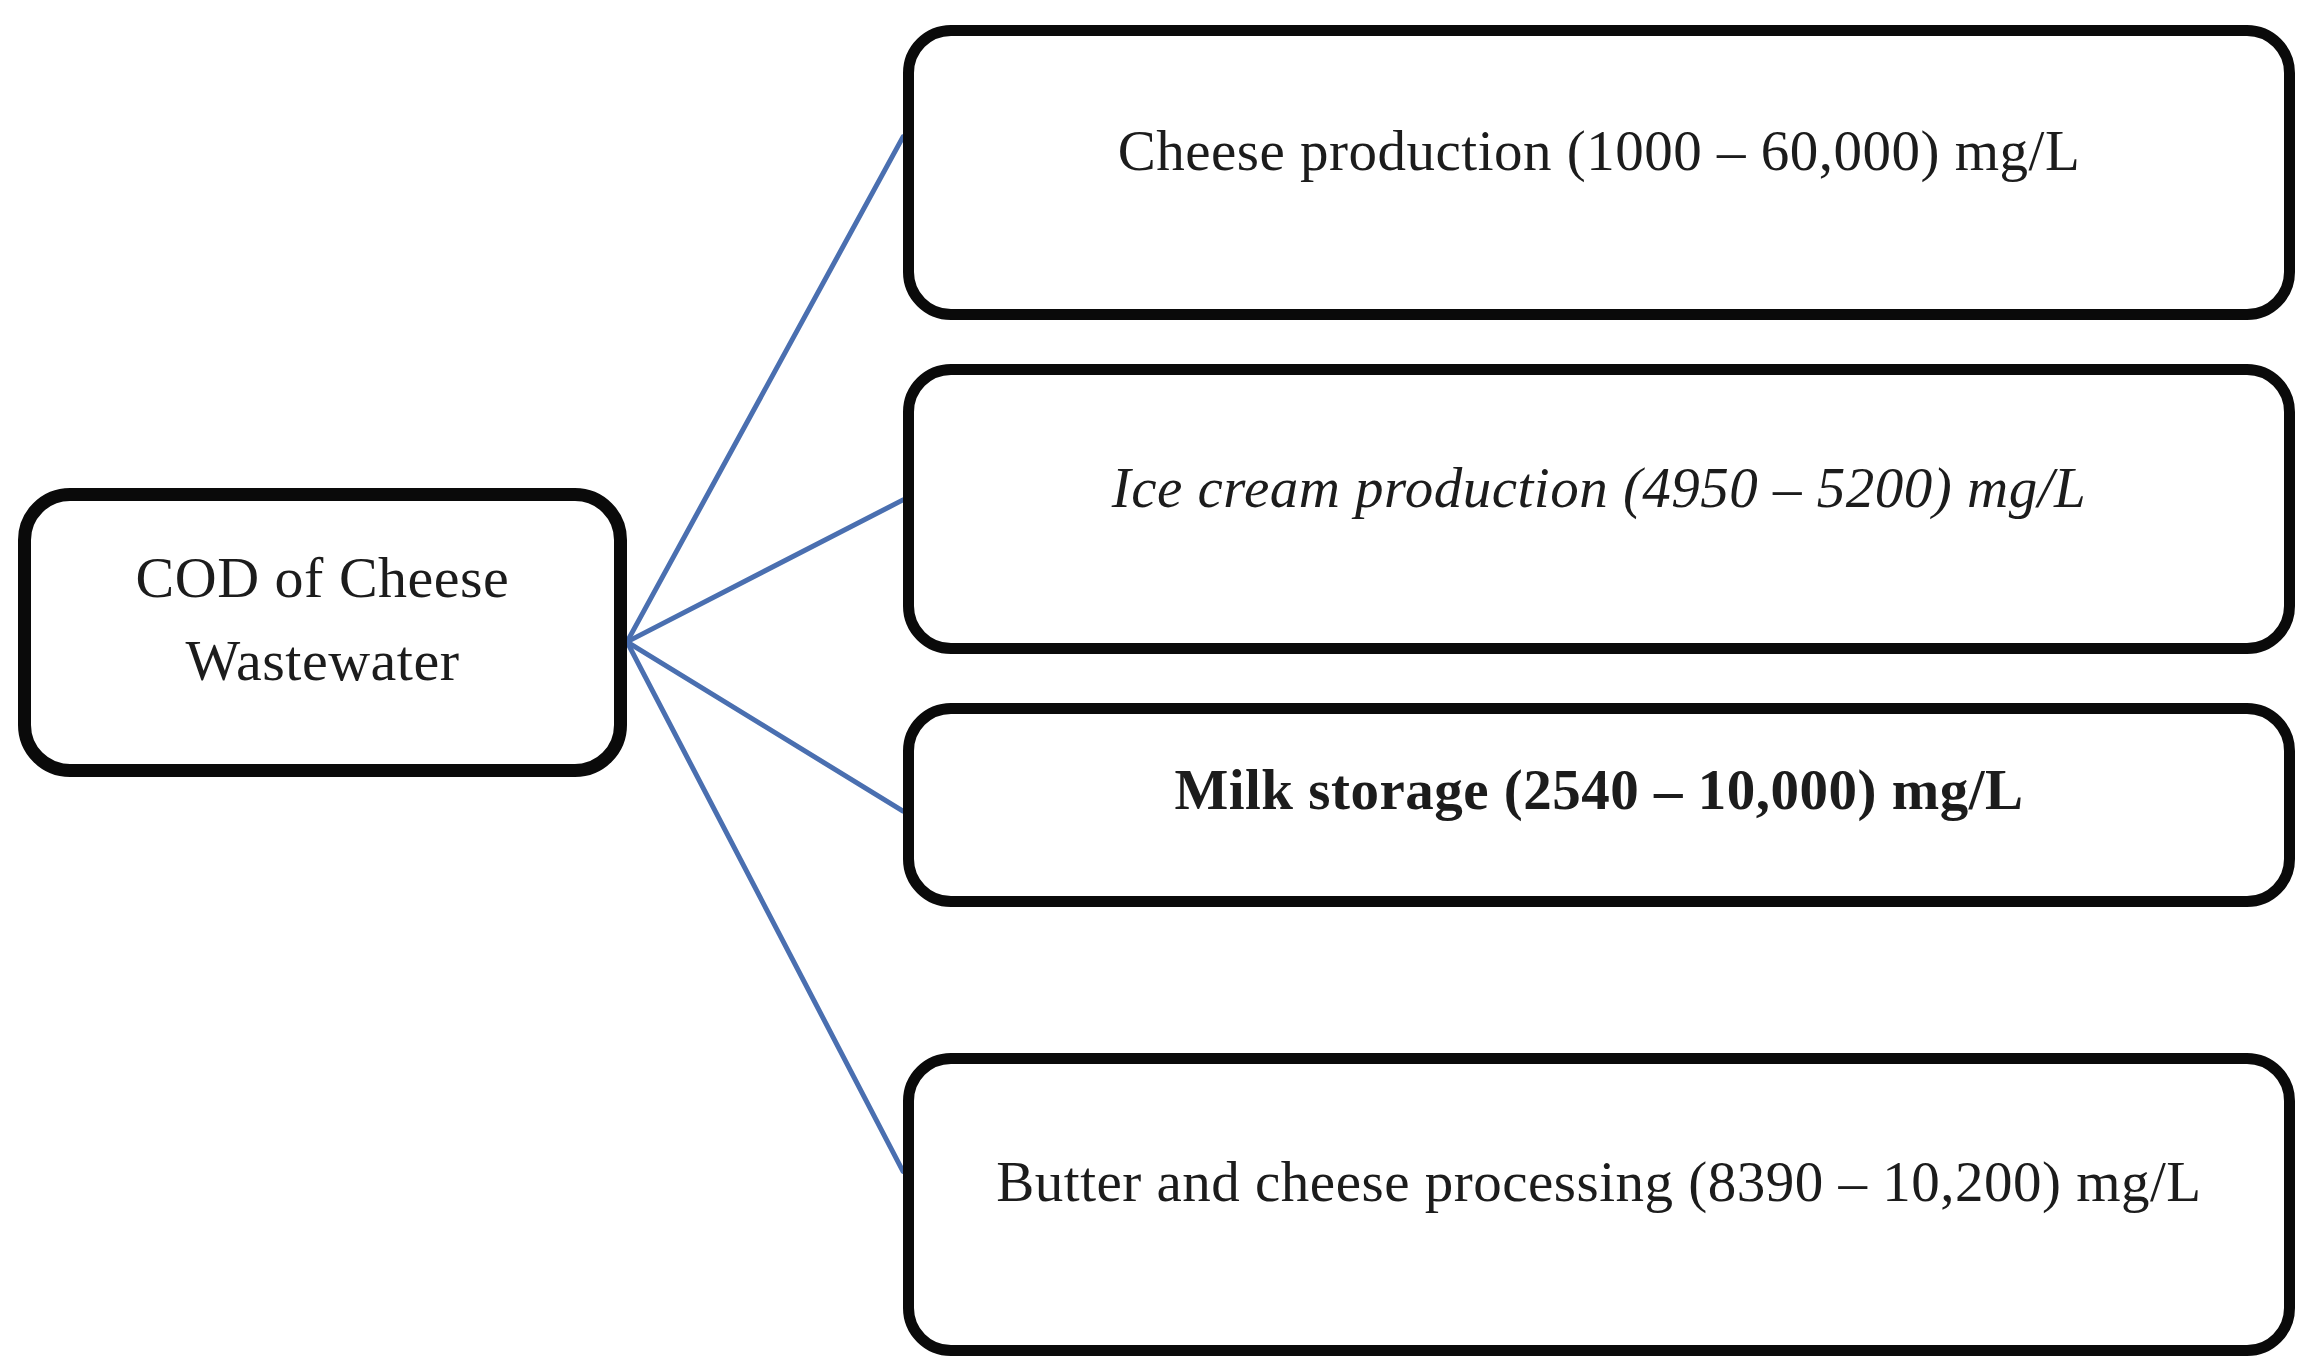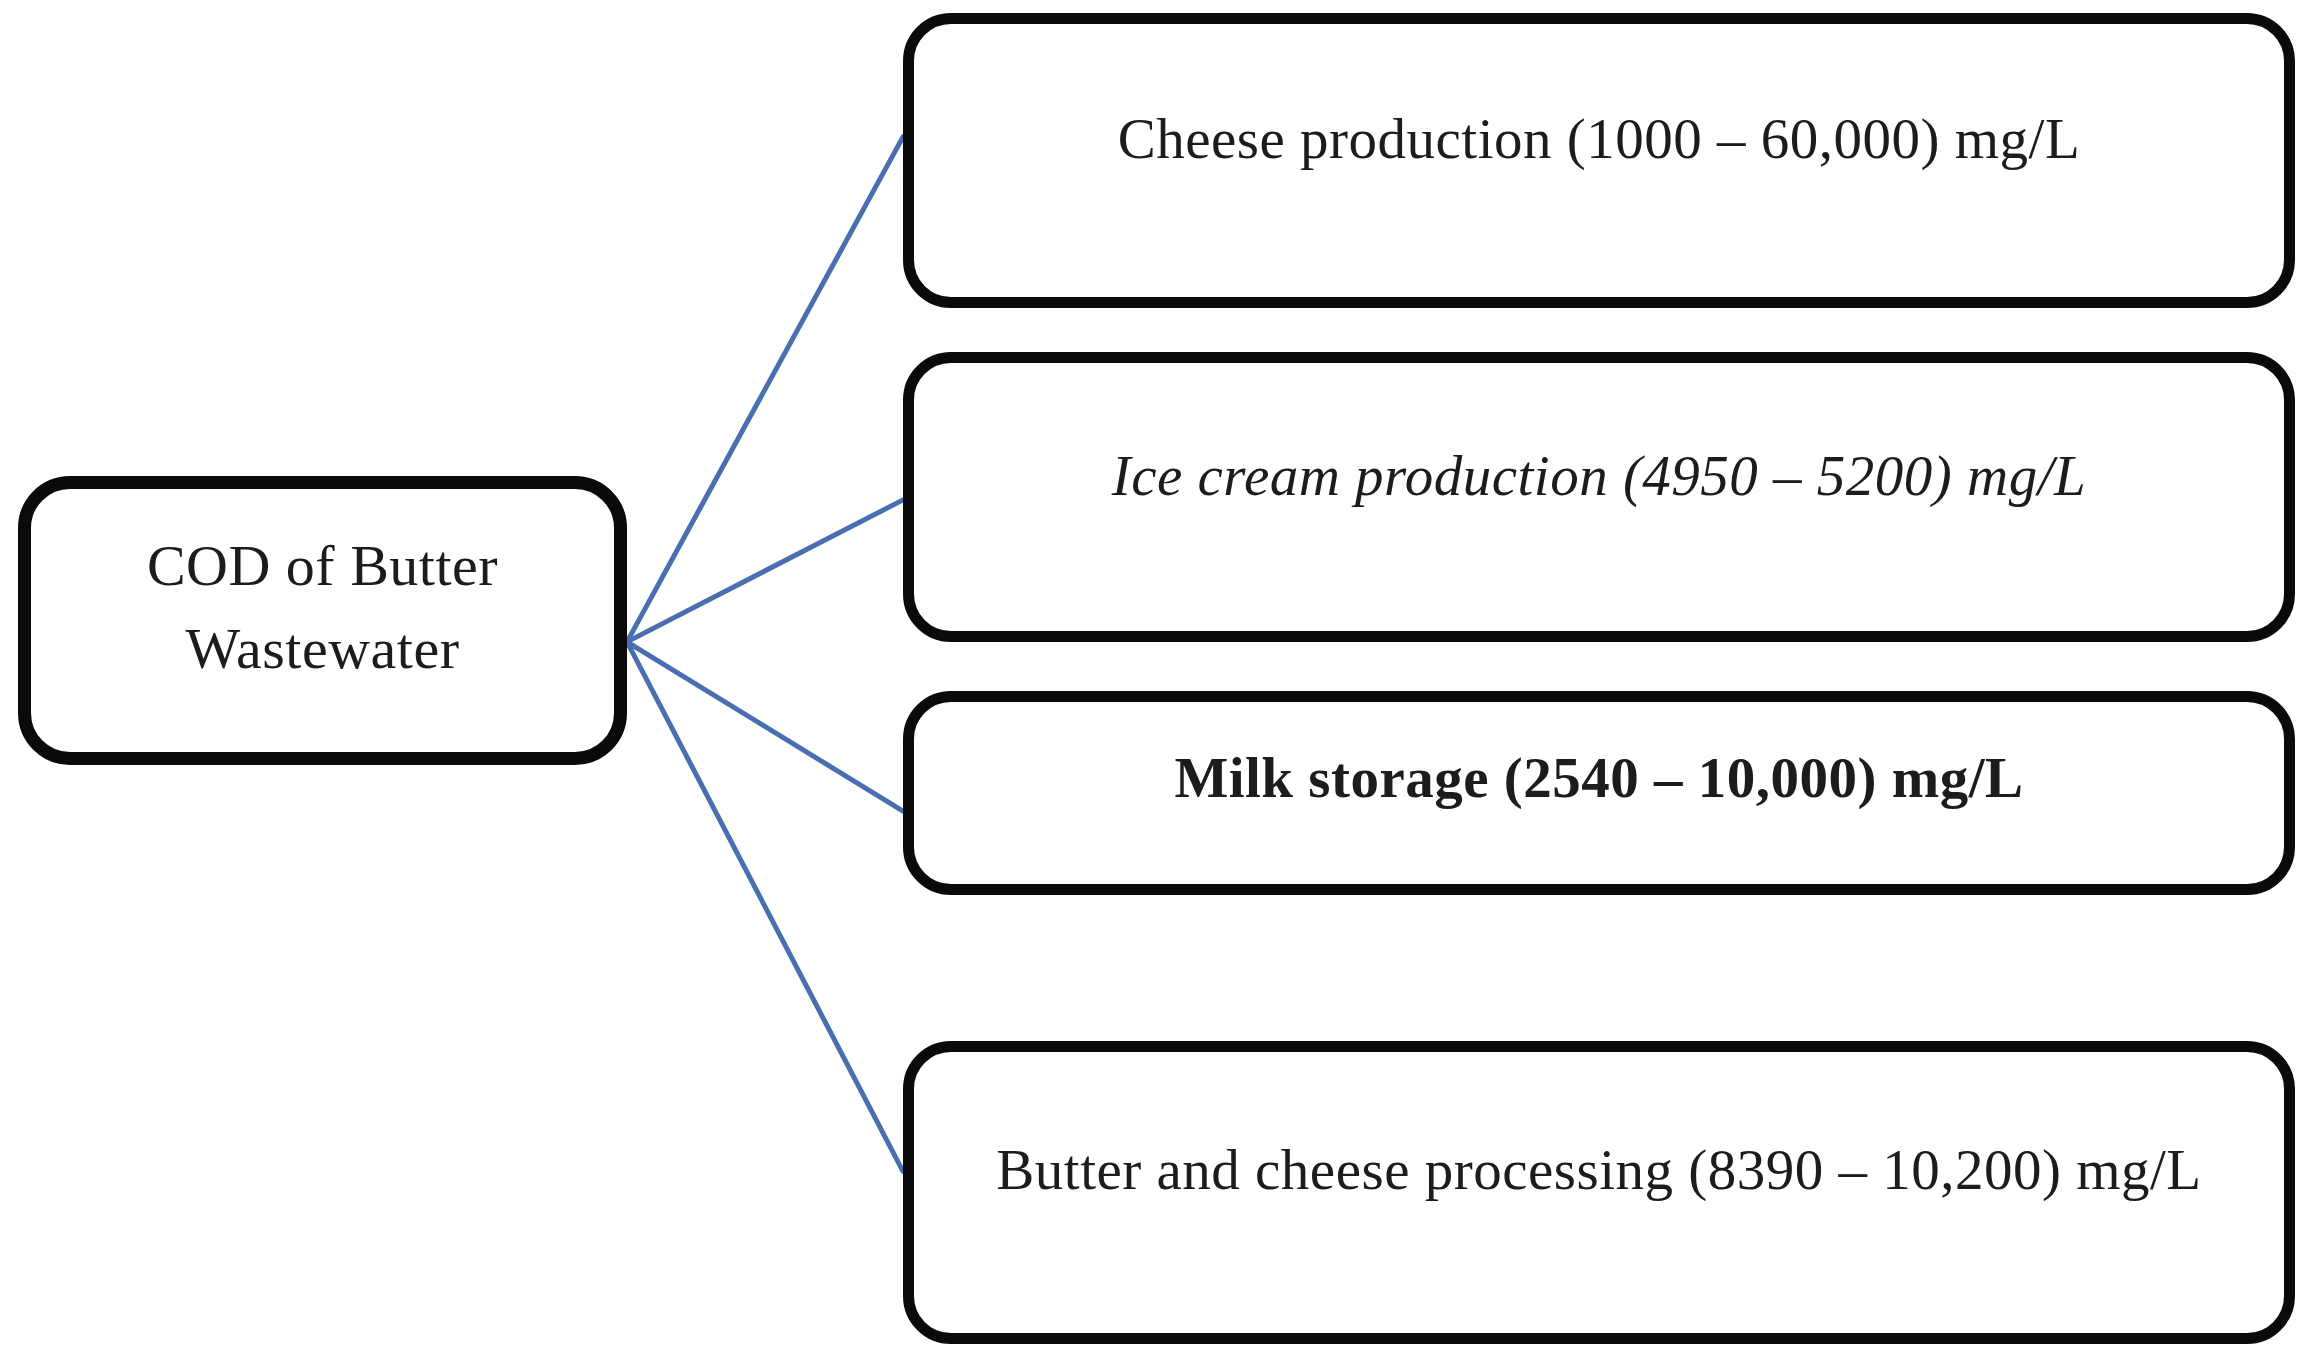--- a/index.html
+++ b/index.html
@@ -23,20 +23,21 @@
     width: 2316px;
     height: 1361px;
     pointer-events: none;
   }
   .node {
     position: absolute;
     box-sizing: border-box;
     background: #ffffff;
     border: 11px solid #0a0a0a;
     border-radius: 48px;
+    margin-top: 12px;
   }
   .node .label {
     position: absolute;
     left: 0;
     right: 0;
     top: 42%;
     transform: translateY(-50%);
     text-align: center;
     font-size: 57px;
     line-height: 1.42;
@@ -72,21 +73,21 @@
 
   <svg id="connectors" viewBox="0 0 2316 1361" xmlns="http://www.w3.org/2000/svg">
       <line x1="627" y1="641.886" x2="903" y2="136.89999999999998" stroke="#4a6fb0" stroke-width="5" stroke-linecap="round"></line>
       <line x1="627" y1="641.886" x2="903" y2="499.9" stroke="#4a6fb0" stroke-width="5" stroke-linecap="round"></line>
       <line x1="627" y1="641.886" x2="903" y2="811.12" stroke="#4a6fb0" stroke-width="5" stroke-linecap="round"></line>
       <line x1="627" y1="641.886" x2="903" y2="1171.29" stroke="#4a6fb0" stroke-width="5" stroke-linecap="round"></line>
     </svg>
 
   <div class="node" id="root-node">
     <div class="label">
-      <div>COD of Butter</div>
+      <div>COD of Cheese</div>
       <div>Wastewater</div>
     </div>
   </div>
 
   <div class="node branch" id="branch-0">
     <div class="label">Cheese production (1000 – 60,000) mg/L</div>
   </div>
 
   <div class="node branch" id="branch-1">
     <div class="label">Ice cream production (4950 – 5200) mg/L</div>

